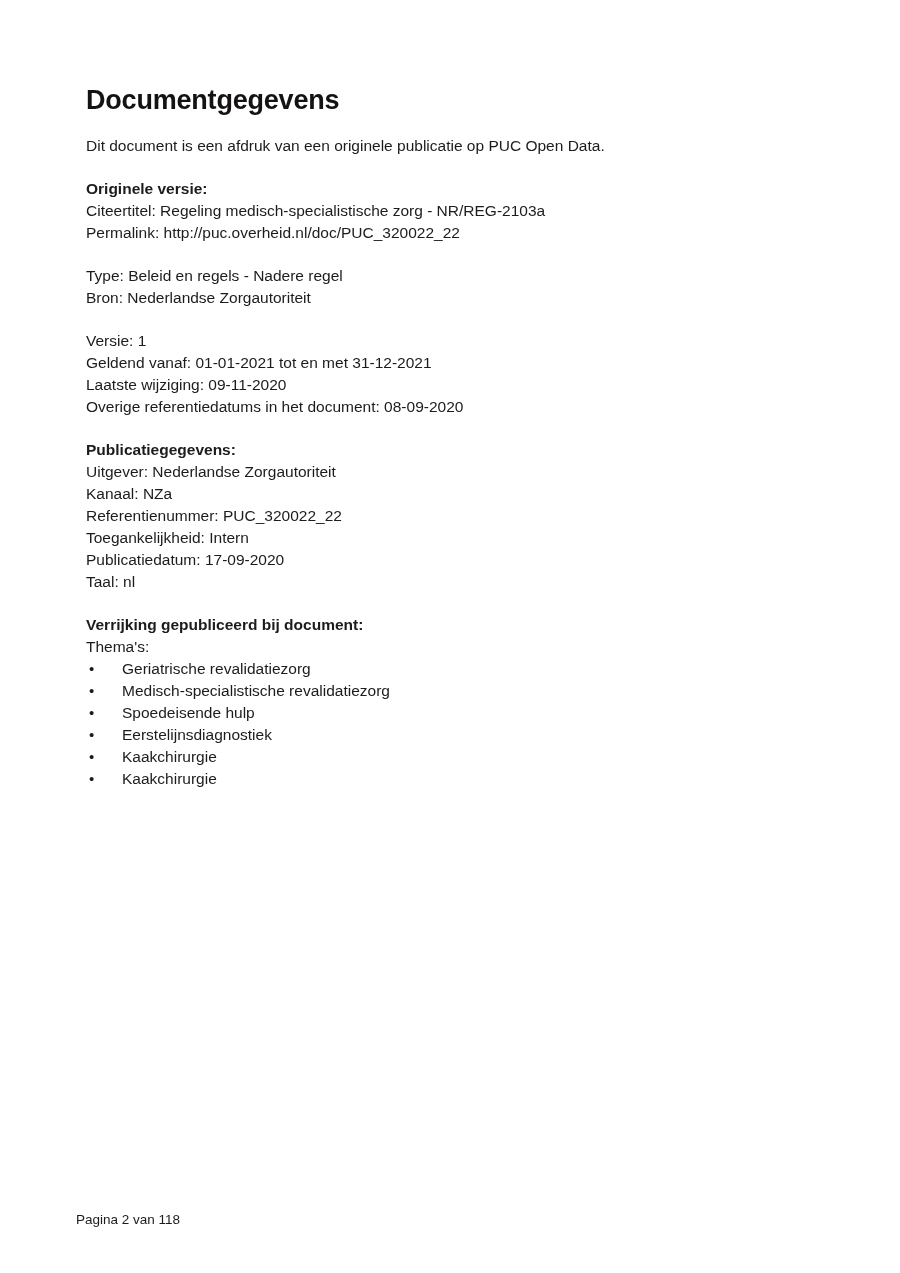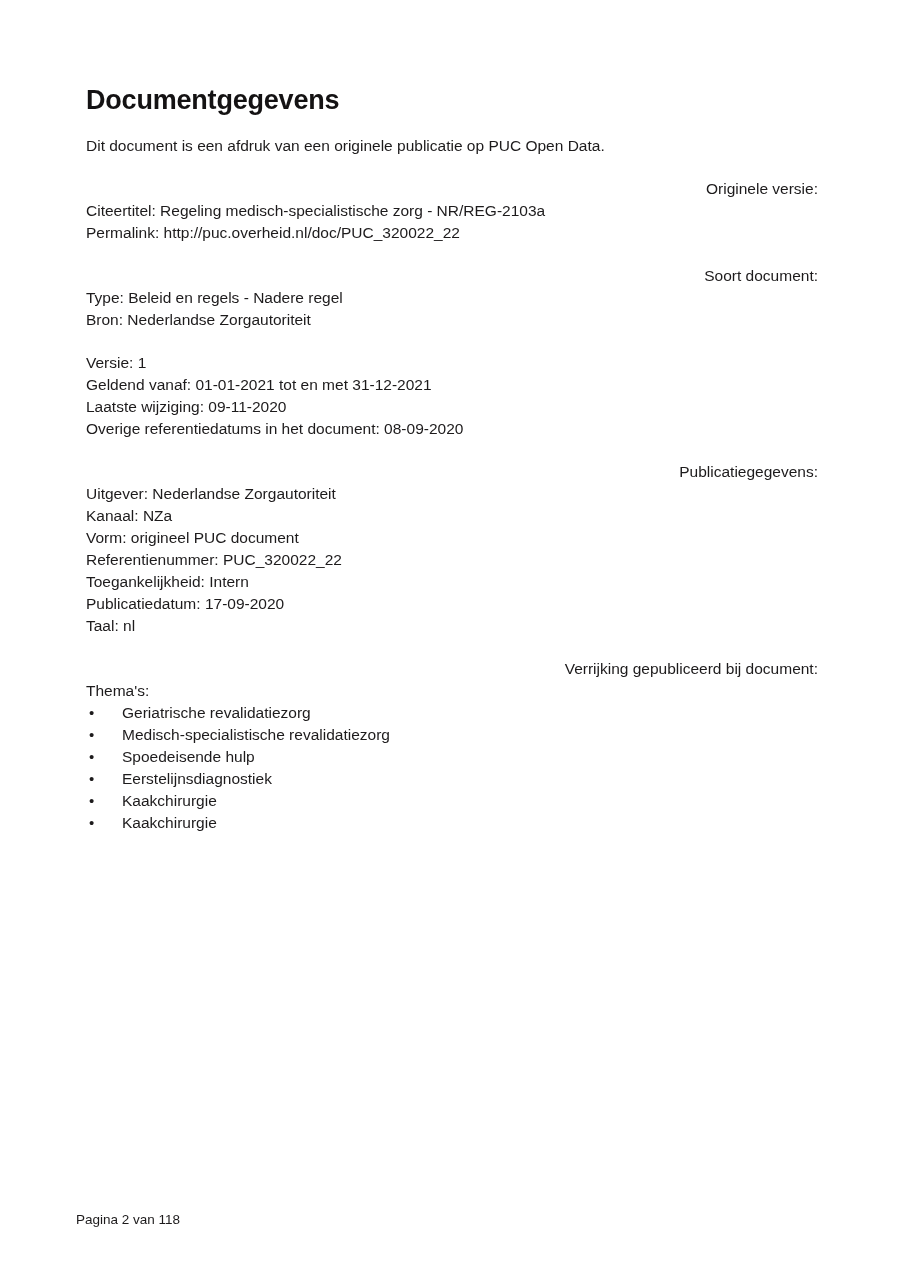--- a/index.html
+++ b/index.html
@@ -32,24 +32,23 @@
   }
   .intro {
     margin: 0;
     font-size: 15.5px;
     line-height: 22px;
   }
   .sec {
     margin-top: 21px;
   }
   .sec .h {
-    font-weight: normal;
+    font-weight: bold;
     font-size: 15.5px;
     line-height: 22px;
-    text-align: right;
   }
   .line {
     font-size: 15.5px;
     line-height: 22px;
     white-space: pre-wrap;
   }
   .bullet-row {
     display: flex;
     align-items: flex-start;
     font-size: 15.5px;
@@ -85,37 +84,35 @@
 
   <p class="intro">Dit document is een afdruk van een originele publicatie op PUC Open Data.</p>
 
   <section class="sec">
     <div class="h">Originele versie:</div>
     <div class="line">Citeertitel: Regeling medisch-specialistische zorg - NR/REG-2103a</div>
     <div class="line">Permalink: http://puc.overheid.nl/doc/PUC_320022_22</div>
   </section>
 
   <section class="sec">
-    <div class="h">Soort document:</div>
     <div class="line">Type: Beleid en regels - Nadere regel</div>
     <div class="line">Bron: Nederlandse Zorgautoriteit</div>
   </section>
 
   <section class="sec">
     <div class="line">Versie: 1</div>
     <div class="line">Geldend vanaf: 01-01-2021 tot en met 31-12-2021</div>
     <div class="line">Laatste wijziging: 09-11-2020</div>
     <div class="line">Overige referentiedatums in het document: 08-09-2020</div>
   </section>
 
   <section class="sec">
     <div class="h">Publicatiegegevens:</div>
     <div class="line">Uitgever: Nederlandse Zorgautoriteit</div>
     <div class="line">Kanaal: NZa</div>
-    <div class="line">Vorm: origineel PUC document</div>
     <div class="line">Referentienummer: PUC_320022_22</div>
     <div class="line">Toegankelijkheid: Intern</div>
     <div class="line">Publicatiedatum: 17-09-2020</div>
     <div class="line">Taal: nl</div>
   </section>
 
   <section class="sec">
     <div class="h">Verrijking gepubliceerd bij document:</div>
     <div class="line">Thema's:</div>
 

